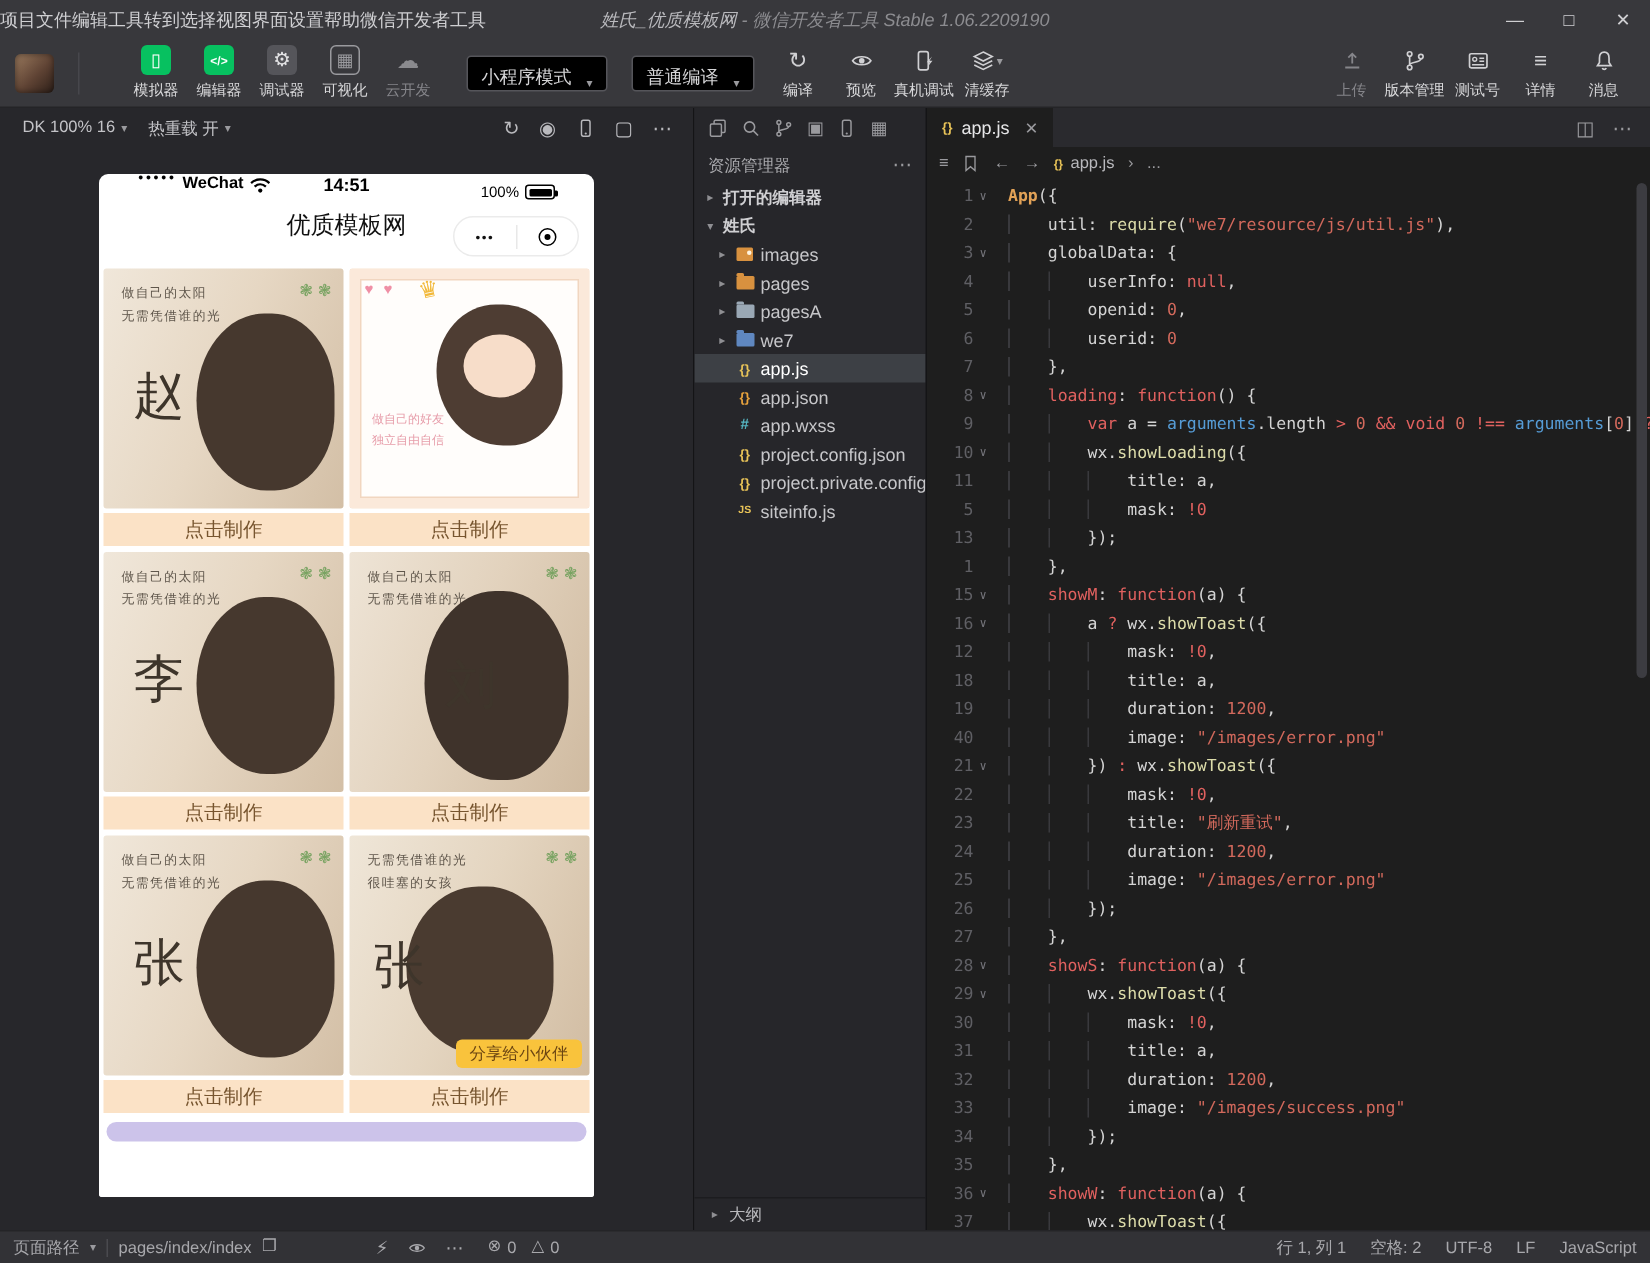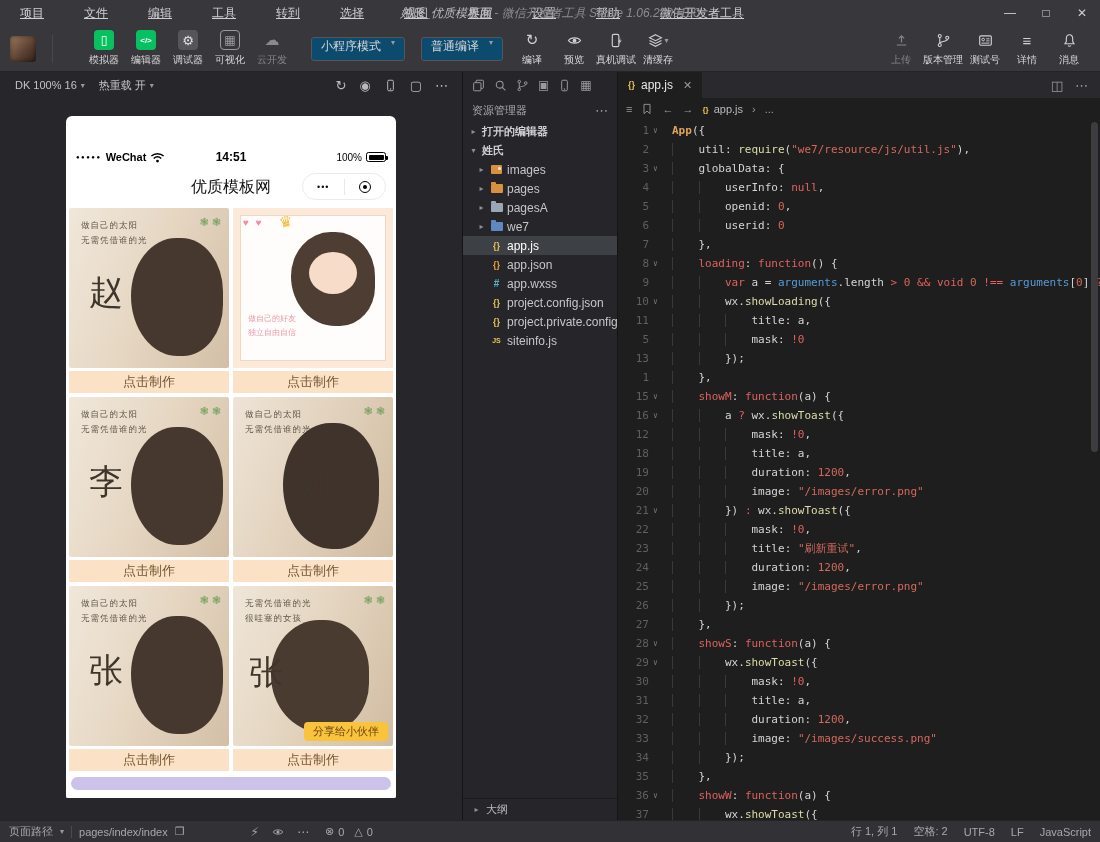--- a/index.html
+++ b/index.html
@@ -3,68 +3,68 @@
 <meta charset="utf-8">
 <style>
   * { margin:0; padding:0; box-sizing:border-box; }
   html,body { width:1100px; height:842px; overflow:hidden; background:#1e1e1e;
     font-family:"Liberation Sans","DejaVu Sans",sans-serif; }
   .app { width:1100px; height:842px; display:flex; flex-direction:column; background:#38383c; }
 
   
   .menubar { height:26px; display:flex; align-items:center; background:#38383c; color:#cfcfd2; font-size:12px; position:relative; flex-shrink:0; }
   .menu-items { display:flex; align-items:center; height:100%; }
-  .menu-item { padding:0 20px; line-height:26px; cursor:default;text-decoration:underline; }
+  .menu-item { padding:0 0; line-height:26px; cursor:default; }
   .win-title { position:absolute; left:50%; transform:translateX(-50%); font-size:12px; color:#b9b9bd; white-space:nowrap;font-style:italic; }
   .win-title .dim { color:#8c8c90; }
   .win-controls { margin-left:auto; display:flex; height:100%; }
   .wc { width:36px; display:flex; align-items:center; justify-content:center; color:#cfcfd2; font-size:12px; }
 
   
   .toolbar { height:46px; background:#38383c; border-bottom:1px solid #242427; display:flex; align-items:center; padding:0 10px; flex-shrink:0; }
   .avatar { width:26px; height:26px; border-radius:4px; background:linear-gradient(135deg,#9a7a5e 0%,#5f4334 55%,#2e2019 100%); box-shadow:inset 0 0 4px rgba(0,0,0,.5); }
   .tb-group { display:flex; align-items:flex-start; }
   .tb-btn { display:flex; flex-direction:column; align-items:center; justify-content:center; width:42px; gap:3px; color:#d8d8da; font-size:10px; cursor:pointer; }
   .tb-btn.disabled { color:#85858a; }
   .tb-icon-box { width:20px; height:20px; border-radius:4px; display:flex; align-items:center; justify-content:center; font-size:11px; color:#cfcfd2; }
   .ic-simulator-icon { background:#07c160; color:#fff; font-size:12px; }
   .ic-editor-icon { background:#07c160; color:#fff; font-size:8px; font-weight:bold; }
   .ic-debugger-icon { background:#55555a; color:#e2e2e4; font-size:13px; }
   .ic-visualize-icon { border:1.5px solid #9a9a9e; color:#9a9a9e; font-size:12px; }
   .ic-cloud-icon { color:#8a8a8e; font-size:15px; }
-  .tb-select { height:24px; background:#0c4a6e; border:1px solid #55555a; border-radius:3px; display:flex; align-items:flex-start; gap:10px; padding:0 9px; color:#d6d6d8; font-size:12px; margin:0 8px; cursor:pointer; white-space:nowrap; }
+  .tb-select { height:24px; background:#000000; border:1px solid #55555a; border-radius:3px; display:flex; align-items:flex-end; gap:10px; padding:0 9px; color:#d6d6d8; font-size:12px; margin:0 8px; cursor:pointer; white-space:nowrap; }
   .caret { font-size:8px; color:#9a9a9e; }
   .tb-divider { width:1px; height:28px; background:#47474c; margin:0 10px; }
   .tb-right { margin-left:auto; display:flex; }
   .icon svg { width:15px; height:15px; display:block; }
   .tb-icon-plain { height:20px; display:flex; align-items:center; justify-content:center; color:#d0d0d3; font-size:15px; gap:2px; }
   .tb-btn.disabled .tb-icon-plain { color:#85858a; }
 
   
   .main { flex:1; display:flex; min-height:0; }
 
   
   .sim-panel { width:463px; background:#27272b; display:flex; flex-direction:column; border-right:1px solid #141416; flex-shrink:0; }
   .sim-toolbar { height:26px; display:flex; align-items:center; color:#c3c3c7; font-size:11px; padding:0 8px; flex-shrink:0; }
   .sim-dd { display:flex; align-items:center; gap:4px; padding:0 7px; cursor:pointer; white-space:nowrap; }
   .sim-icons { margin-left:auto; display:flex; align-items:center; gap:13px; color:#b9b9bd; font-size:13px; padding-right:6px; }
   .sim-icons .icon svg { width:13px; height:13px; }
   .sim-body { flex:1; display:flex; justify-content:center; align-items:flex-start; padding-top:18px; }
   .phone { width:330px; height:682px; background:#fff; border-radius:6px 6px 2px 2px; overflow:hidden; display:flex; flex-direction:column; }
 
-  .p-status { height:24px; display:flex; align-items:center; padding:0 10px; font-size:11px; color:#000; position:relative; flex-shrink:0;margin-top:29px; }
+  .p-status { height:24px; display:flex; padding:0 26px; font-size:11px; color:#000; position:relative; flex-shrink:0; }
   .sig-dots { font-size:6px; letter-spacing:1.5px; margin-right:4px; }
   .carrier { font-size:11px; font-weight:bold; margin-right:4px; }
   .p-time { position:absolute; left:50%; transform:translateX(-50%); font-weight:bold; font-size:12px; }
   .p-batt-wrap { margin-left:auto; display:flex; align-items:center; gap:4px; font-size:10px; }
   .batt { width:20px; height:10px; border:1px solid #000; border-radius:2.5px; position:relative; }
   .batt::before { content:""; position:absolute; inset:1.5px; background:#000; border-radius:1px; }
   .batt::after { content:""; position:absolute; right:-3px; top:2.5px; width:2px; height:4px; background:#000; border-radius:0 1px 1px 0; }
 
-  .p-nav { height:36px; display:flex; align-items:center; justify-content:center; font-size:16px; color:#111; position:relative; flex-shrink:0; }
+  .p-nav { height:36px; display:flex; justify-content:center; font-size:16px; color:#111; position:relative; flex-shrink:0; }
   .capsule { position:absolute; right:10px; top:4px; width:84px; height:27px; border:1px solid #ebebeb; border-radius:14px; display:flex; align-items:center; background:#fff; }
   .cap-dots { flex:1; text-align:center; font-size:9px; letter-spacing:1px; color:#111; }
   .cap-div { width:1px; height:16px; background:#e8e8e8; }
   .cap-target { flex:1; display:flex; justify-content:center; }
   .cap-target i { width:12px; height:12px; border:1.5px solid #000; border-radius:50%; position:relative; display:block; }
   .cap-target i::after { content:""; position:absolute; left:50%; top:50%; width:4px; height:4px; margin:-2px 0 0 -2px; background:#000; border-radius:50%; }
 
   .p-tabs { height:34px; display:flex; border-bottom:1px solid #f3f3f3; flex-shrink:0; }
   .p-tab { flex:1; text-align:center; line-height:32px; font-size:15px; color:#333; position:relative; cursor:pointer; }
   .p-tab.active { color:#e64340; }
@@ -83,21 +83,21 @@
   .card-lines { position:absolute; top:10px; left:12px; font-size:8.5px; color:#5f564b; line-height:1.8; letter-spacing:1px; font-family:"DejaVu Serif","Liberation Serif",serif; }
   .card-char { position:absolute; top:62px; left:20px; font-size:34px; color:#3e352b; font-family:"DejaVu Serif","Liberation Serif",serif; }
   .v-beige2 .card-char { left:64px; top:66px; }
   .v-beige3 .card-char { left:16px; top:64px; }
   .leaf { position:absolute; top:8px; right:8px; color:#79a362; font-size:11px; }
   .v-white { background:#fffdfb; box-shadow:inset 0 0 0 7px #fbe9da, inset 0 0 0 8px #f1d6c0; }
   .hearts { position:absolute; top:9px; left:10px; color:#ef8fa5; font-size:10px; letter-spacing:2px; }
   .crown { position:absolute; top:5px; left:46px; color:#f2b93b; font-size:15px; transform:rotate(-12deg); }
   .w-hair { position:absolute; top:24px; left:58px; width:84px; height:94px; background:#4e3d33; border-radius:50% 50% 44% 56%; }
   .w-face { position:absolute; top:44px; left:76px; width:48px; height:42px; background:#f7ddc9; border-radius:50%; }
-  .w-lines { position:absolute; top:104px; left:15px; font-size:8px; color:#e79daa; line-height:1.8; font-family:"DejaVu Serif","Liberation Serif",serif; }
+  .w-lines { position:absolute; top:94px; left:15px; font-size:8px; color:#e79daa; line-height:1.8; font-family:"DejaVu Serif","Liberation Serif",serif; }
   .card-badge { position:absolute; bottom:5px; right:5px; background:#f9c33c; color:#6b4512; font-size:11px; padding:2px 9px; border-radius:4px; white-space:nowrap; }
   .next-peek { grid-column:1 / -1; height:13px; background:#ccc3ea; border-radius:7px; margin:2px 2px 0; }
 
   
   .explorer { width:155px; background:#26262a; border-right:1px solid #141416; display:flex; flex-direction:column; font-size:12px; color:#c6c6c9; flex-shrink:0; }
   .exp-toolbar { height:26px; display:flex; align-items:center; gap:9px; padding:0 9px; color:#9a9a9e; flex-shrink:0; }
   .exp-toolbar .icon svg { width:13px; height:13px; }
   .exp-toolbar .g { font-size:12px; }
   .exp-header { height:24px; display:flex; align-items:center; padding:0 9px; font-size:11px; color:#a9a9ad; flex-shrink:0; }
   .exp-header .more { margin-left:auto; font-size:13px; color:#9a9a9e; cursor:pointer; }
@@ -656,21 +656,21 @@
             </div>
             <div class="ln">
               <span class="num">18</span>
               <span class="fold"></span>
             </div>
             <div class="ln">
               <span class="num">19</span>
               <span class="fold"></span>
             </div>
             <div class="ln">
-              <span class="num">20</span>
+              <span class="num">40</span>
               <span class="fold"></span>
             </div>
             <div class="ln">
               <span class="num">21</span>
               <span class="fold">∨</span>
             </div>
             <div class="ln">
               <span class="num">22</span>
               <span class="fold"></span>
             </div>

